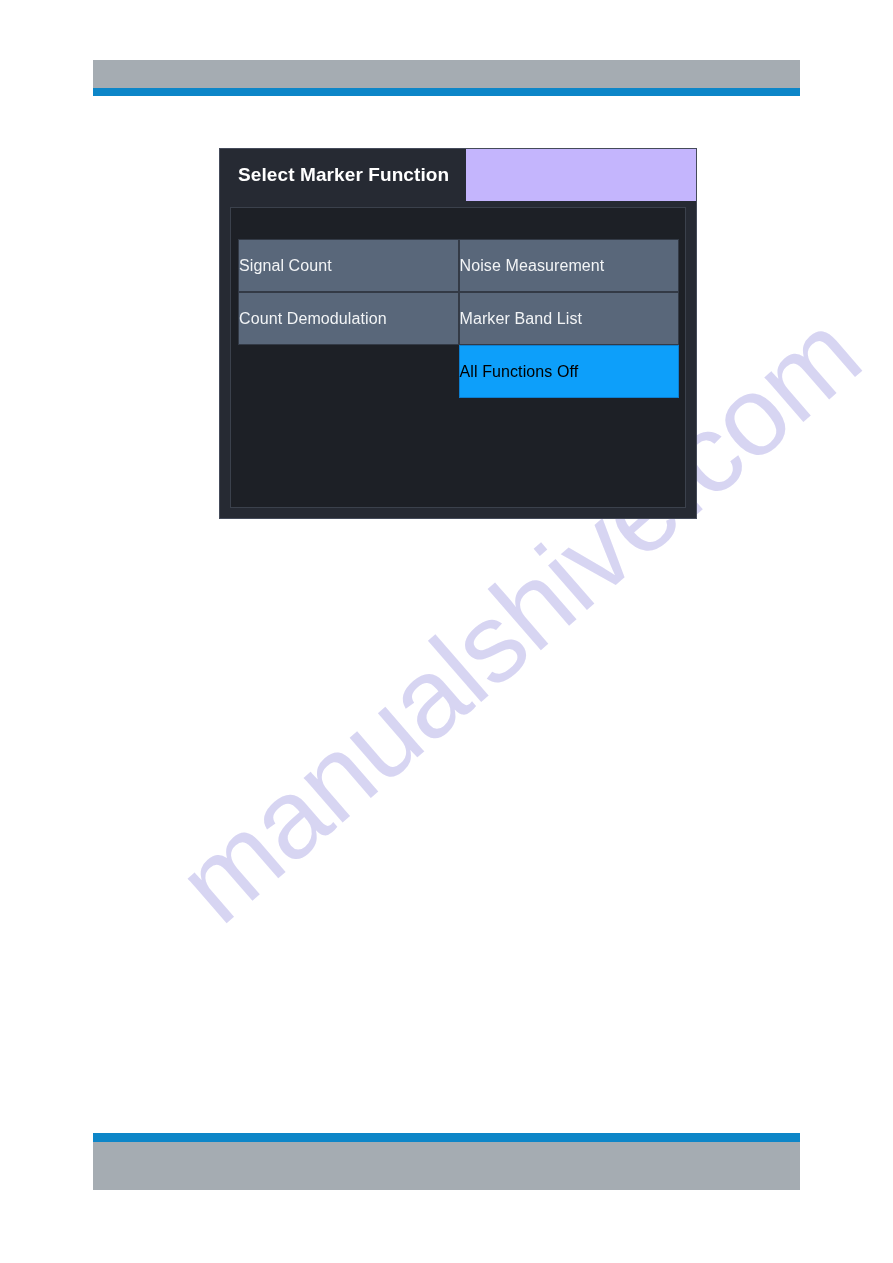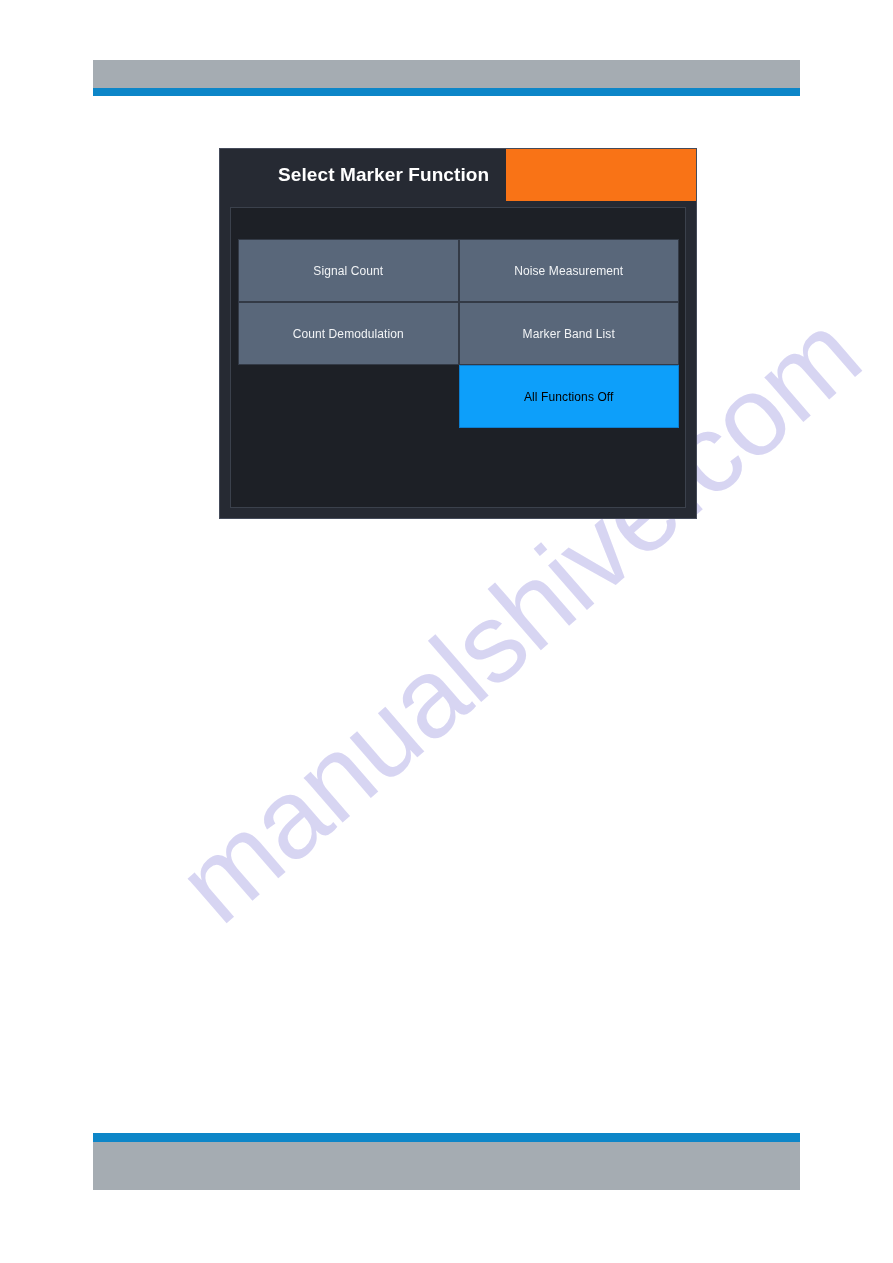--- a/index.html
+++ b/index.html
@@ -90,24 +90,23 @@
     width: 478px;
     height: 371px;
     background: #262a33;
     border: 1px solid #454b5a;
     box-sizing: border-box;
   }
 
   .dialog-titlebar {
     position: relative;
     height: 52px;
-    background: #f97316;
+    background: #c4b5fd;
     display: flex;
     align-items: stretch;
-    margin-left: 40px;
   }
   .dialog-title-tab {
     background: #262a33;
     display: flex;
     align-items: center;
     padding: 0 17px 0 18px;
     color: #ffffff;
     font-size: 19px;
     font-weight: bold;
     letter-spacing: 0.1px;
@@ -129,30 +128,29 @@
     position: absolute;
     left: 7px;
     top: 31px;
     right: 6px;
     display: flex;
     flex-wrap: wrap;
   }
 
   .fn-button {
     width: 50%;
-    height: 63px;
+    height: 53px;
     box-sizing: border-box;
     background: #59677a;
     border: 1px solid #333a46;
     color: #f2f4f6;
-    font-size: 12px;
+    font-size: 16px;
     font-family: "Liberation Sans", sans-serif;
     display: flex;
     align-items: center;
-    justify-content: center;
     text-align: center;
     white-space: nowrap;
     letter-spacing: 0.1px;
   }
 
   .fn-button.empty {
     background: transparent;
     border-color: transparent;
   }
 

